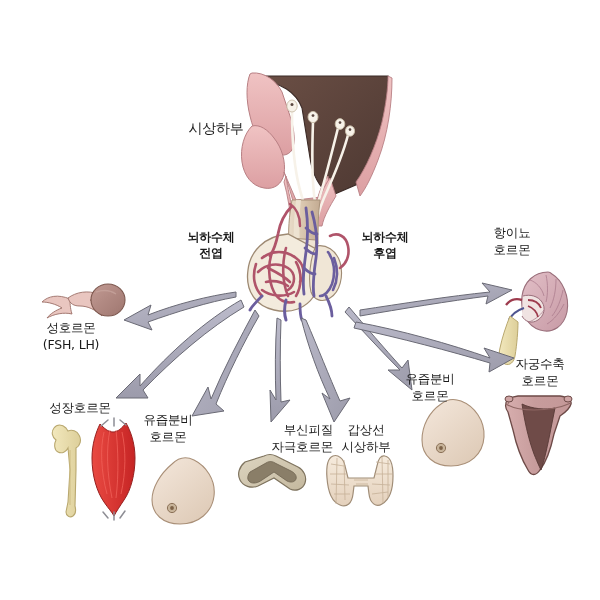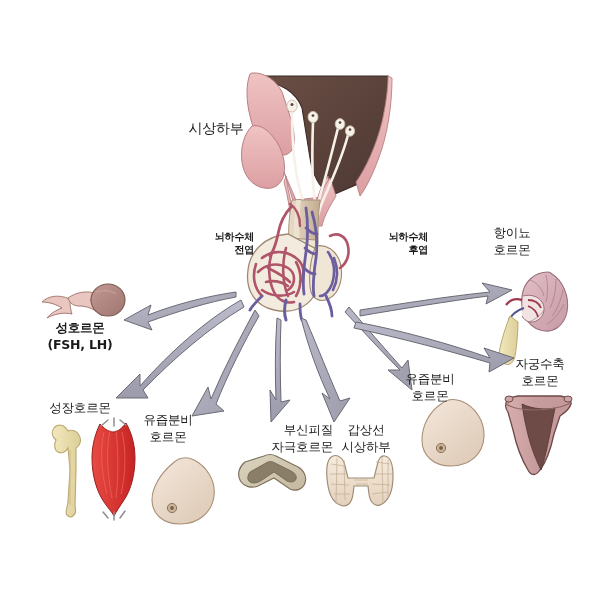--- a/index.html
+++ b/index.html
@@ -25,22 +25,21 @@
     text-align: center;
     white-space: pre-line;
     letter-spacing: -0.2px;
     font-family: "DejaVu Sans", "Liberation Sans", sans-serif;
   }
   .label.big {
     font-size: 14px;
   }
   .label.bold {
     font-weight: bold;
-    font-size: 10px;
-    text-align: right;
+    font-size: 12px;
   }
   svg { display: block; overflow: visible; }
   #arrow-layer, #anatomy-layer {
     position: absolute;
     left: 0; top: 0;
     width: 600px; height: 600px;
   }
 </style>
 </head>
 <body>
@@ -369,21 +368,21 @@
   </svg>
 
   <div class="label big" style="left:166px; top:119px; width:100px;">시상하부</div>
 
   <div class="label bold" style="left:168px; top:230px; width:86px;">뇌하수체
 전엽</div>
 
   <div class="label bold" style="left:342px; top:230px; width:86px;">뇌하수체
 후엽</div>
 
-  <div class="label" style="left:20px; top:320px; width:120px;font-weight:bold;">성호르몬
+  <div class="label" style="left:11px; top:320px; width:120px;">성호르몬
 (FSH, LH)</div>
 
   <div class="label" style="left:20px; top:400px; width:120px;">성장호르몬</div>
 
   <div class="label" style="left:120px; top:412px; width:96px;">유즙분비
 호르몬</div>
 
   <div class="label" style="left:225px; top:422px; width:108px;text-align:right;">부신피질
 자극호르몬</div>
 

